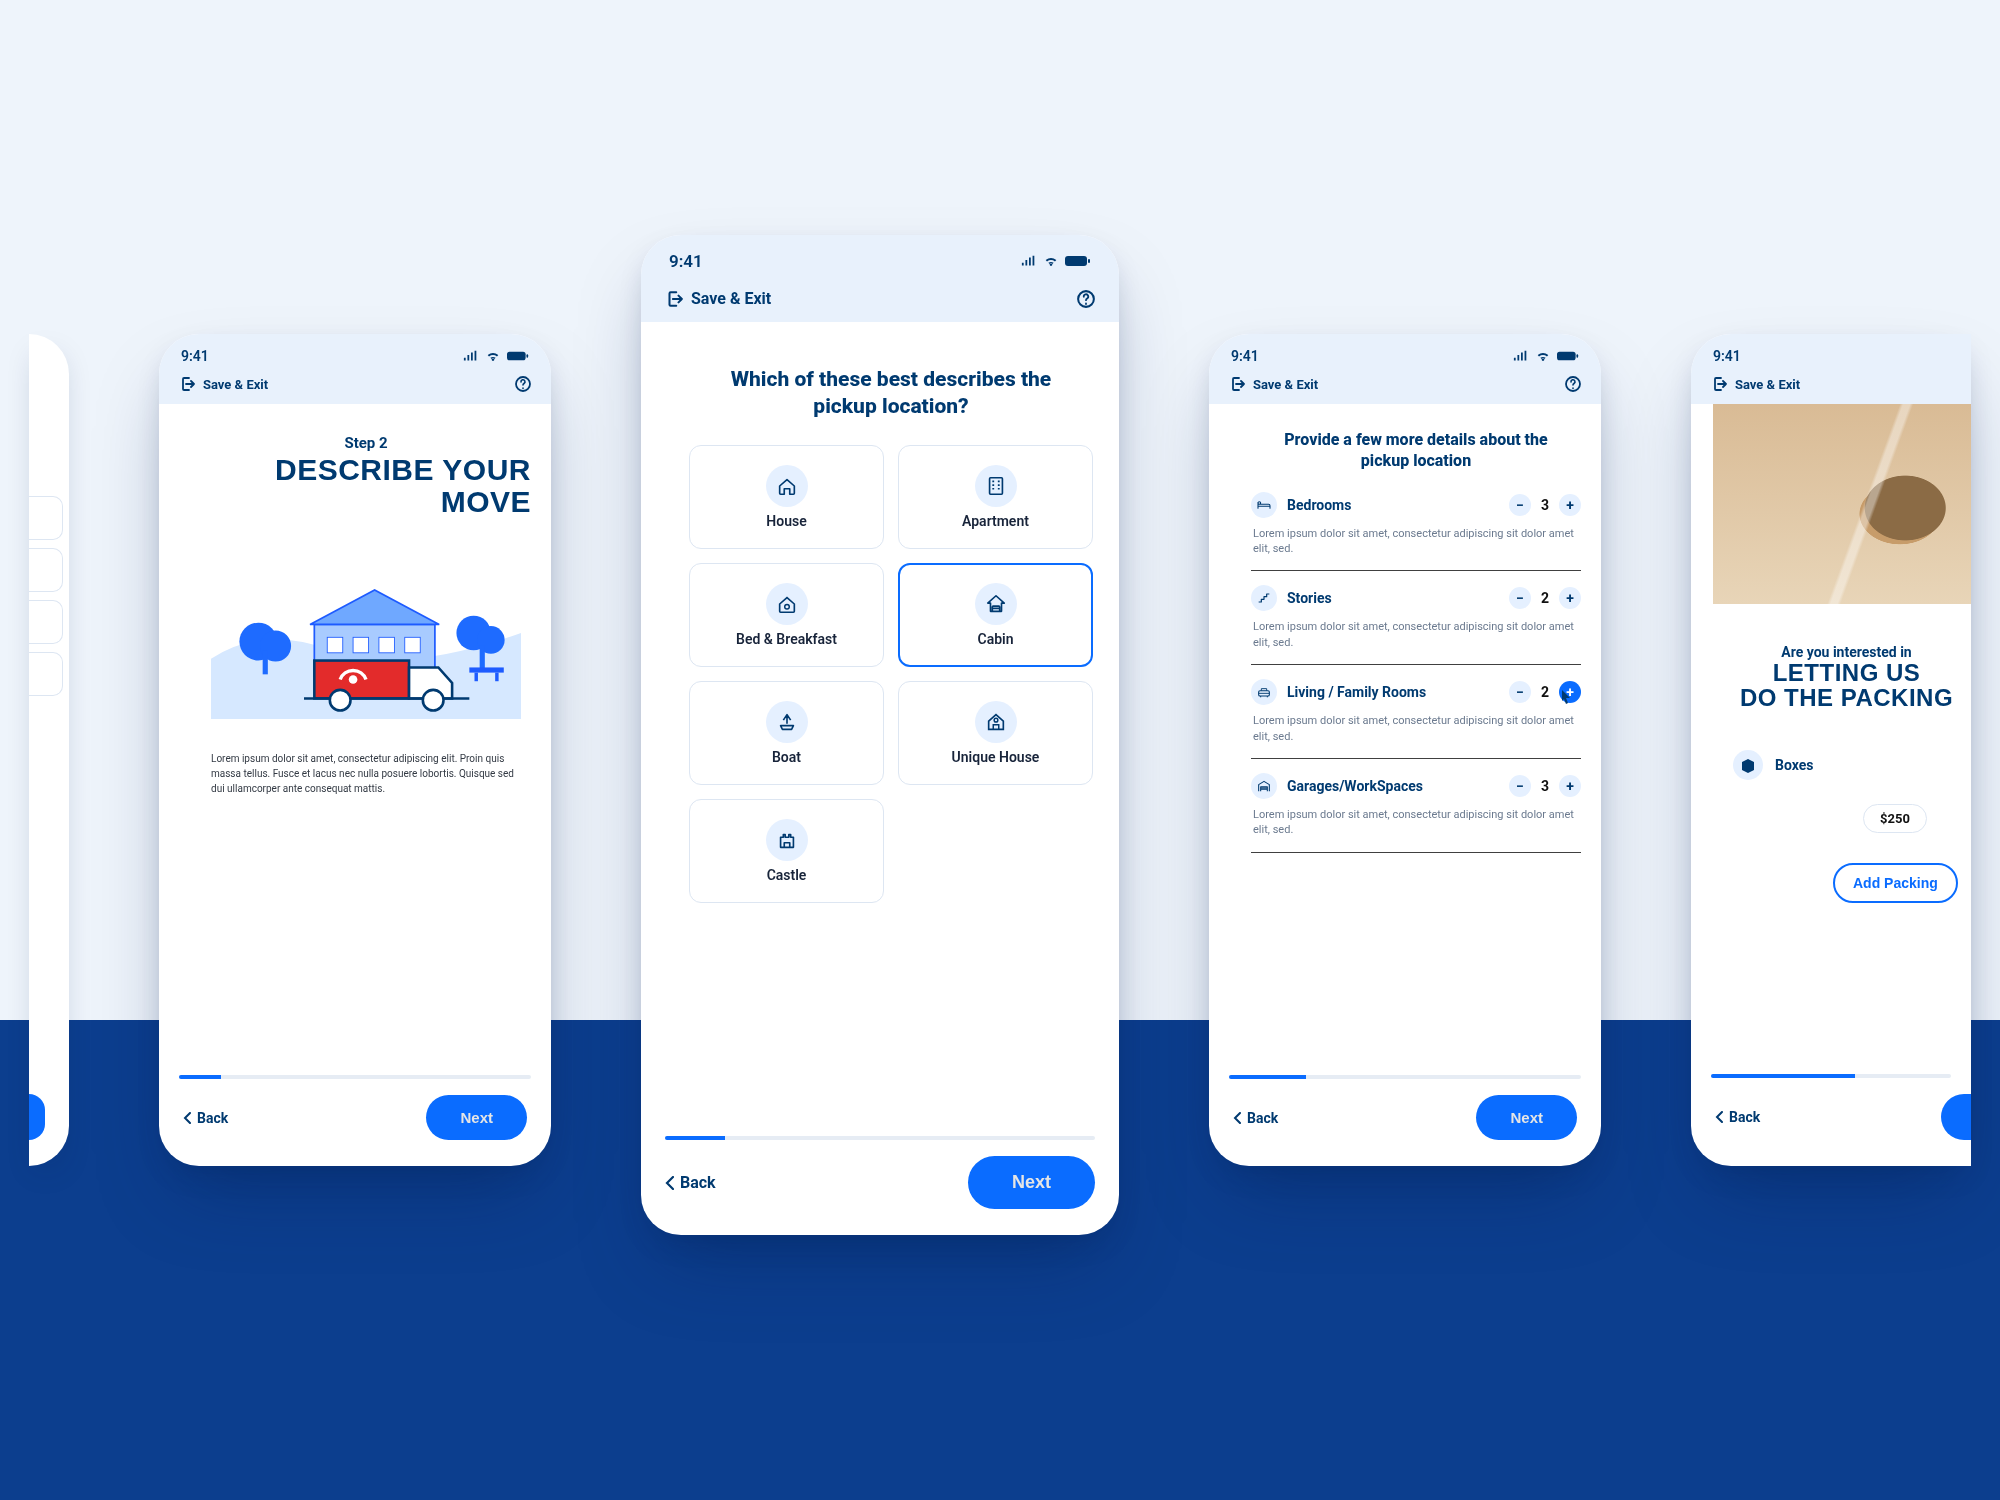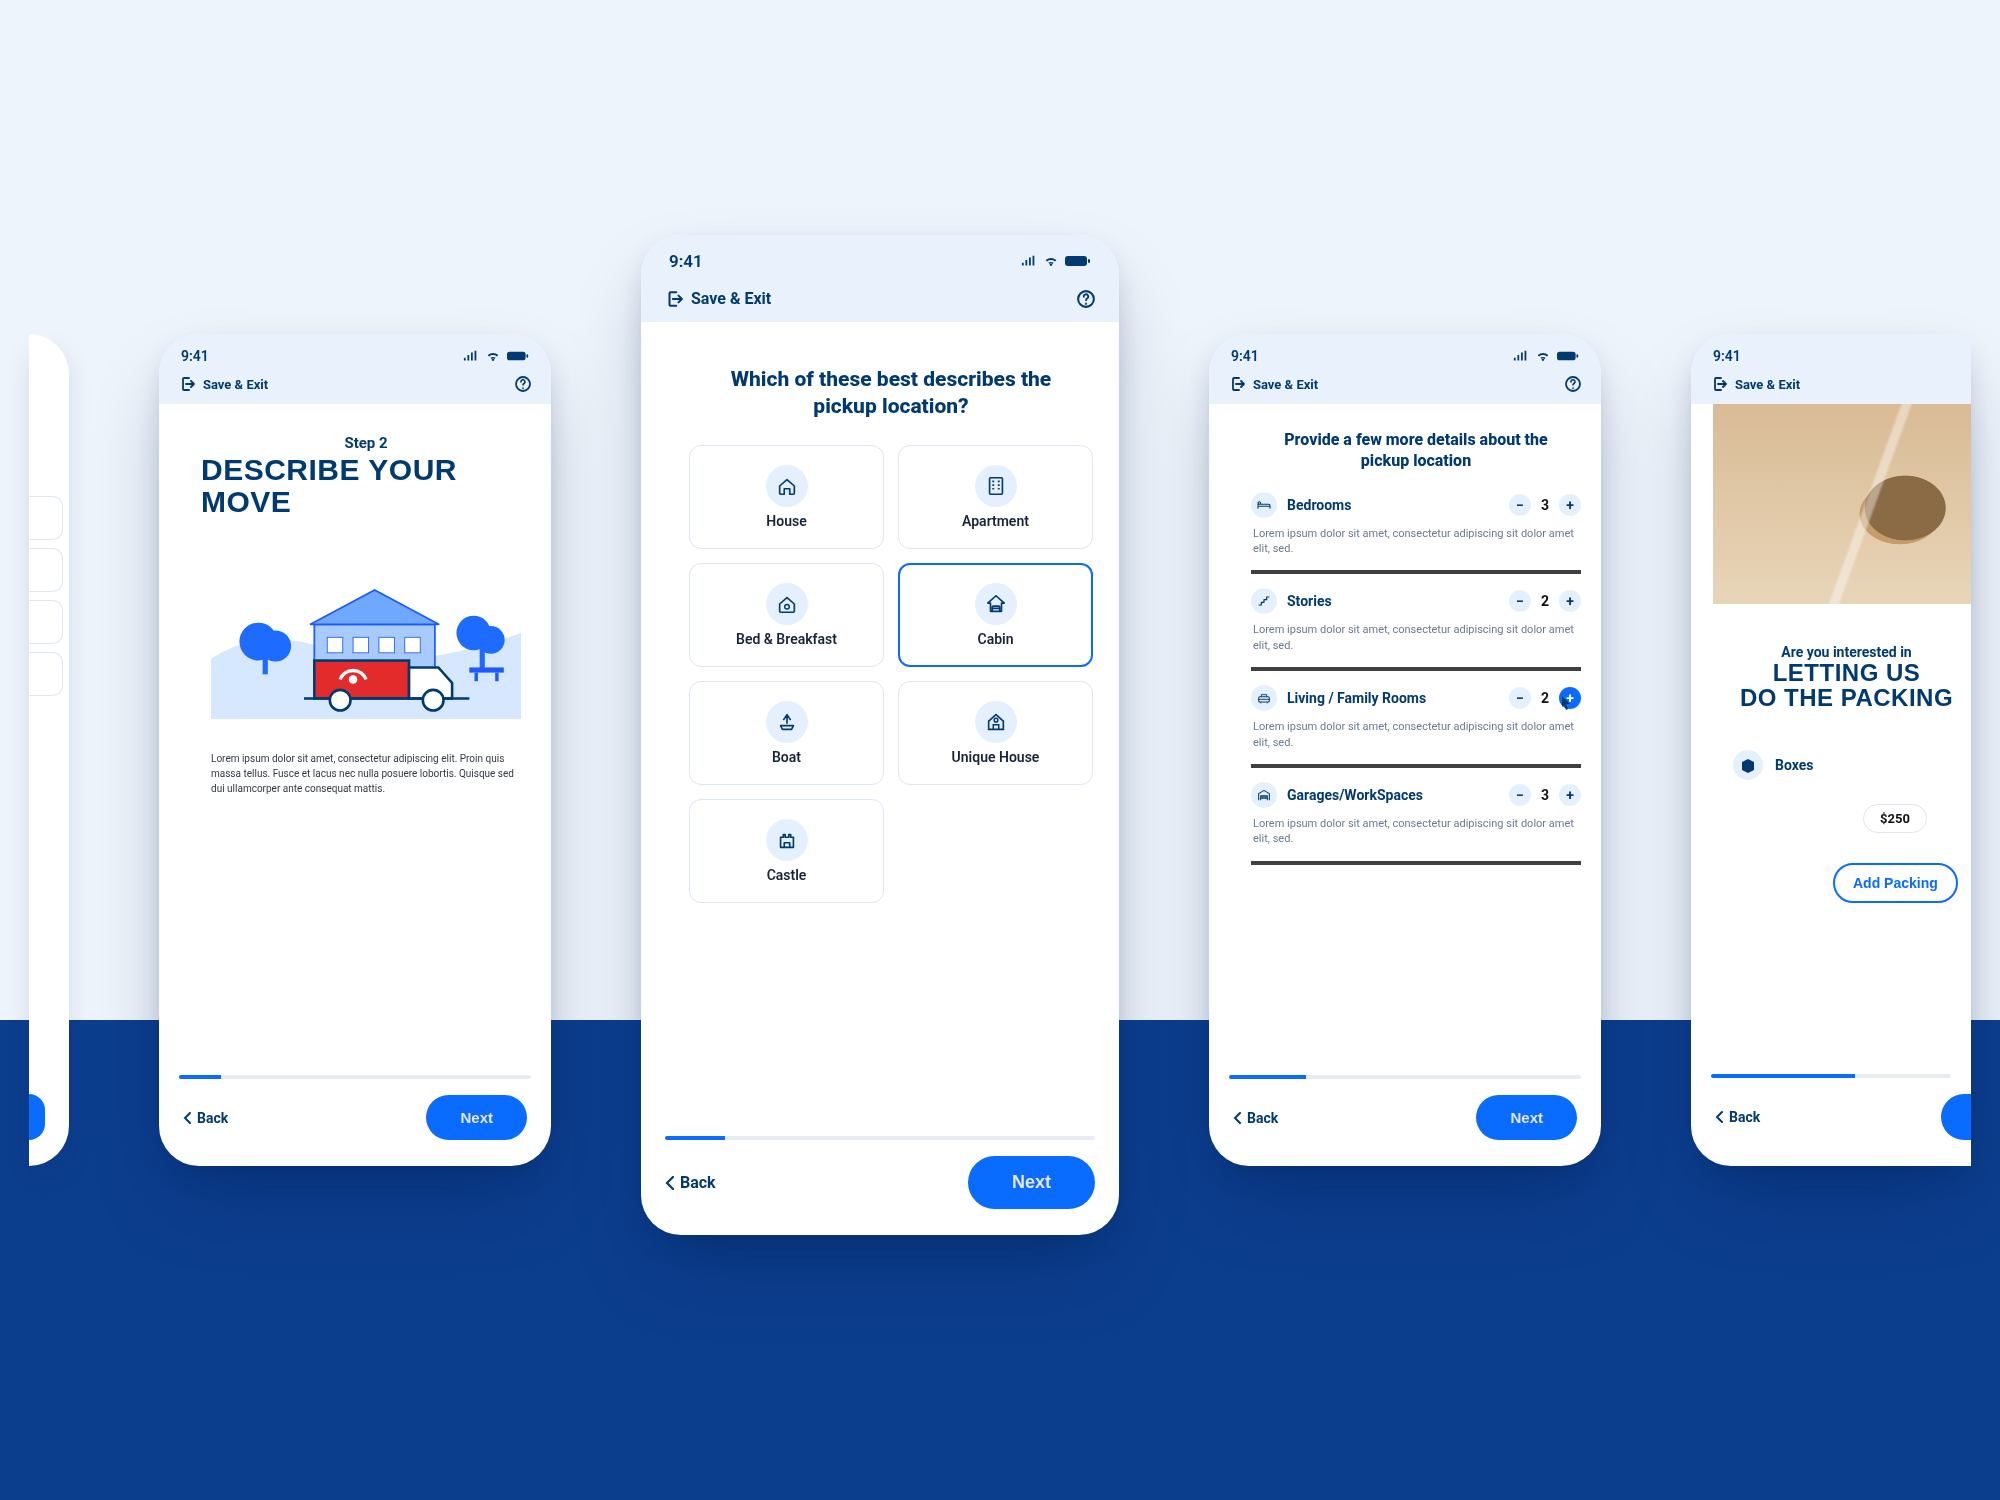--- a/index.html
+++ b/index.html
@@ -115,21 +115,21 @@
   .phone.small .progress-bar,
   .phone.cut-right .progress-bar,
   .phone.xsmall-left .progress-bar { margin:0 20px; }
 
   
   .step-label {
     text-align:center; font-size:15px; font-weight:700; color:var(--brand-navy);
     margin-top:10px;
   }
   .step-title {
-    text-align:left; font-size:30px; font-weight:800; color:var(--brand-navy);
+    text-align:right; font-size:30px; font-weight:800; color:var(--brand-navy);
     letter-spacing:.5px; text-transform:uppercase; line-height:1.05;
     margin:2px 0 16px 0;
     font-family:"Arial Black",Impact,sans-serif;
     font-stretch:condensed;
   }
   .illustration {
     height:200px;
     border-radius:6px;
     margin:0 10px 18px 10px;
     position:relative;
@@ -169,21 +169,21 @@
     background:var(--icon-bg);
     display:flex; align-items:center; justify-content:center;
   }
   .loc-label {
     font-size:14px; font-weight:600; color:#18243A;
   }
 
   
   .detail-row {
     padding:4px 0 14px 0;
-    border-bottom:4px solid #404040;
+    border-bottom:1px solid #404040;
     margin-bottom:10px;
   }
   .detail-header {
     display:flex; align-items:center; gap:10px;
   }
   .detail-header .icon-sm {
     width:26px; height:26px; border-radius:50%;
     background:var(--icon-bg);
     display:flex; align-items:center; justify-content:center;
     flex:0 0 auto;

